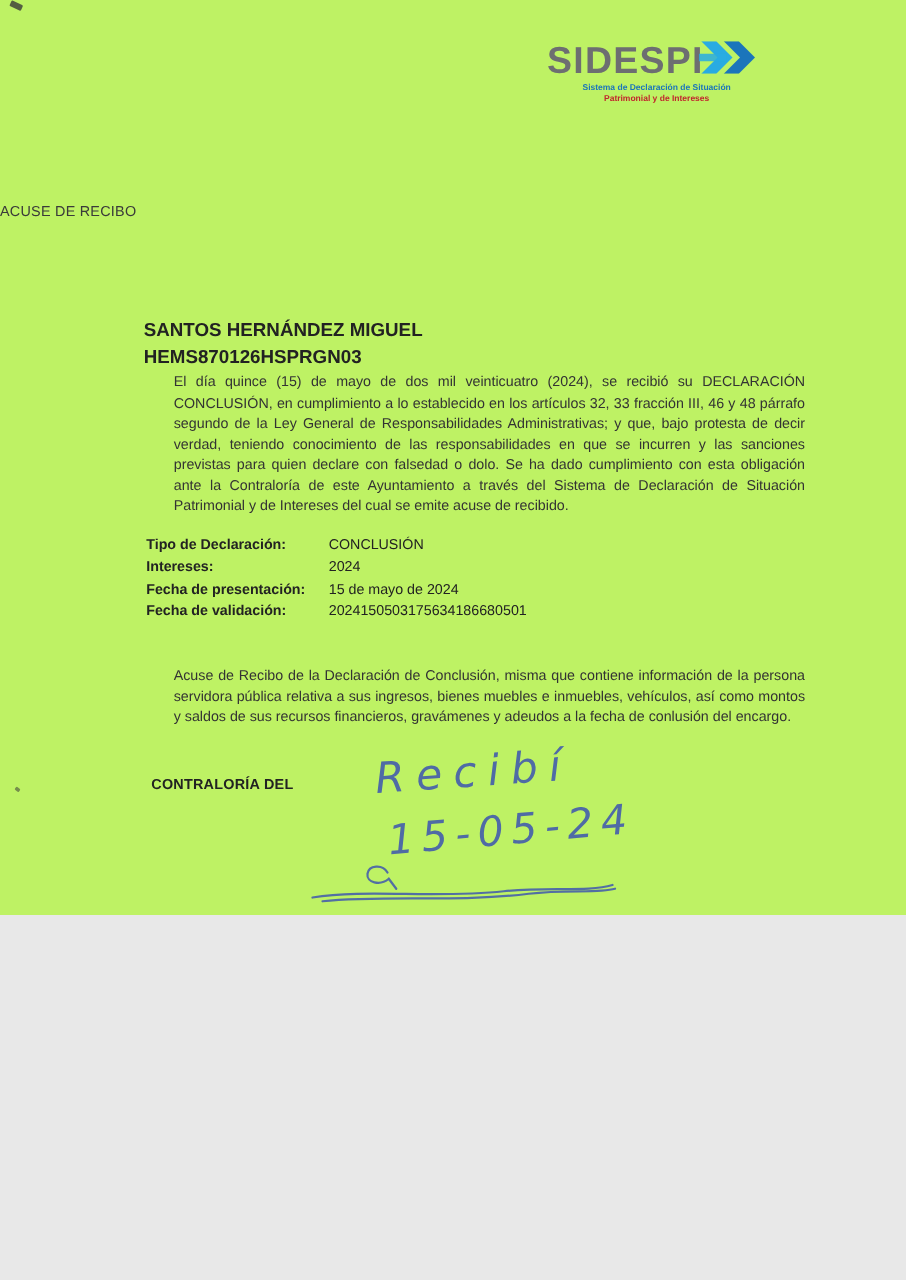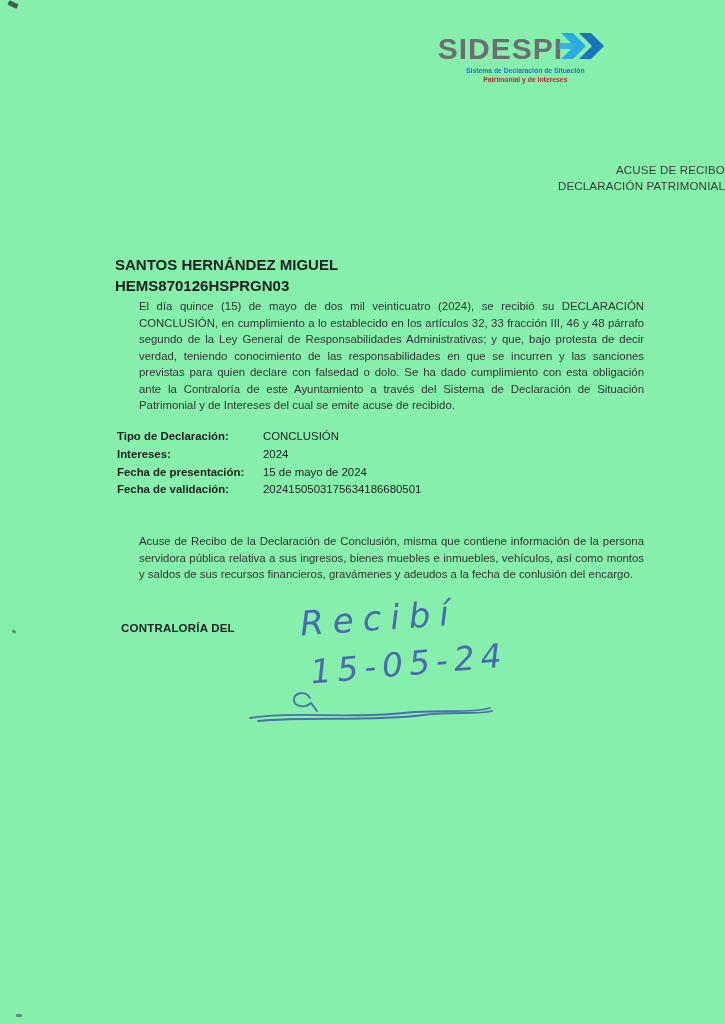--- a/index.html
+++ b/index.html
@@ -1,41 +1,41 @@
 <!DOCTYPE html>
 <html><head>
 <meta charset="utf-8">
 <style>
   html,body{margin:0;padding:0;}
   body{background:#e8e8e8;}
   .page{
     position:relative;
-    width:725px;height:1024px;
+    width:725px;height:732px;
     margin:0 auto;
-    background:#86efac;
+    background:#bef264;
     font-family:"Liberation Sans", sans-serif;
     color:#2e2e2e;
     overflow:hidden;
     box-shadow:0 0 4px rgba(0,0,0,.25);
   }
   
   .logo{position:absolute;top:34px;right:112px;text-align:center;}
   .logo-row{display:flex;align-items:center;justify-content:center;}
   .logo-text{
     font-size:30px;font-weight:bold;color:#6d6e71;
     letter-spacing:1px;line-height:1;
   }
   .logo-arrow{margin-left:-4px;margin-top:-2px;}
   .logo-tagline{margin-top:2px;font-size:6.8px;font-weight:bold;line-height:1.35;}
   .tagline-1{color:#1b75bb;}
   .tagline-2{color:#c1272d;}
   
   .doc-title{
     position:absolute;top:163px;left:0;width:100%;
-    text-align:right;font-size:11.5px;line-height:1.35;
+    text-align:left;font-size:11.5px;line-height:1.35;
     color:#3a3a3a;letter-spacing:.2px;
   }
   
   .declarant{
     position:absolute;top:254px;left:115px;
     font-weight:bold;font-size:15px;line-height:1.4;color:#222;
   }
   
   .para{
     position:absolute;left:115px;width:505px;
@@ -91,21 +91,20 @@
       </span>
     </div>
     <div class="logo-tagline">
       <div class="tagline-1">Sistema de Declaración de Situación</div>
       <div class="tagline-2">Patrimonial y de Intereses</div>
     </div>
   </div>
 
   <div class="doc-title">
     <div>ACUSE DE RECIBO</div>
-    <div>DECLARACIÓN PATRIMONIAL</div>
   </div>
 
   <div class="declarant">
     <div>SANTOS HERNÁNDEZ MIGUEL</div>
     <div>HEMS870126HSPRGN03</div>
   </div>
 
   <div class="para para-1">El día quince (15) de mayo de dos mil veinticuatro (2024), se recibió su DECLARACIÓN CONCLUSIÓN, en cumplimiento a lo establecido en los artículos 32, 33 fracción III, 46 y 48 párrafo segundo de la Ley General de Responsabilidades Administrativas; y que, bajo protesta de decir verdad, teniendo conocimiento de las responsabilidades en que se incurren y las sanciones previstas para quien declare con falsedad o dolo. Se ha dado cumplimiento con esta obligación ante la Contraloría de este Ayuntamiento a través del Sistema de Declaración de Situación Patrimonial y de Intereses del cual se emite acuse de recibido.</div>
 
   <div class="fields">

